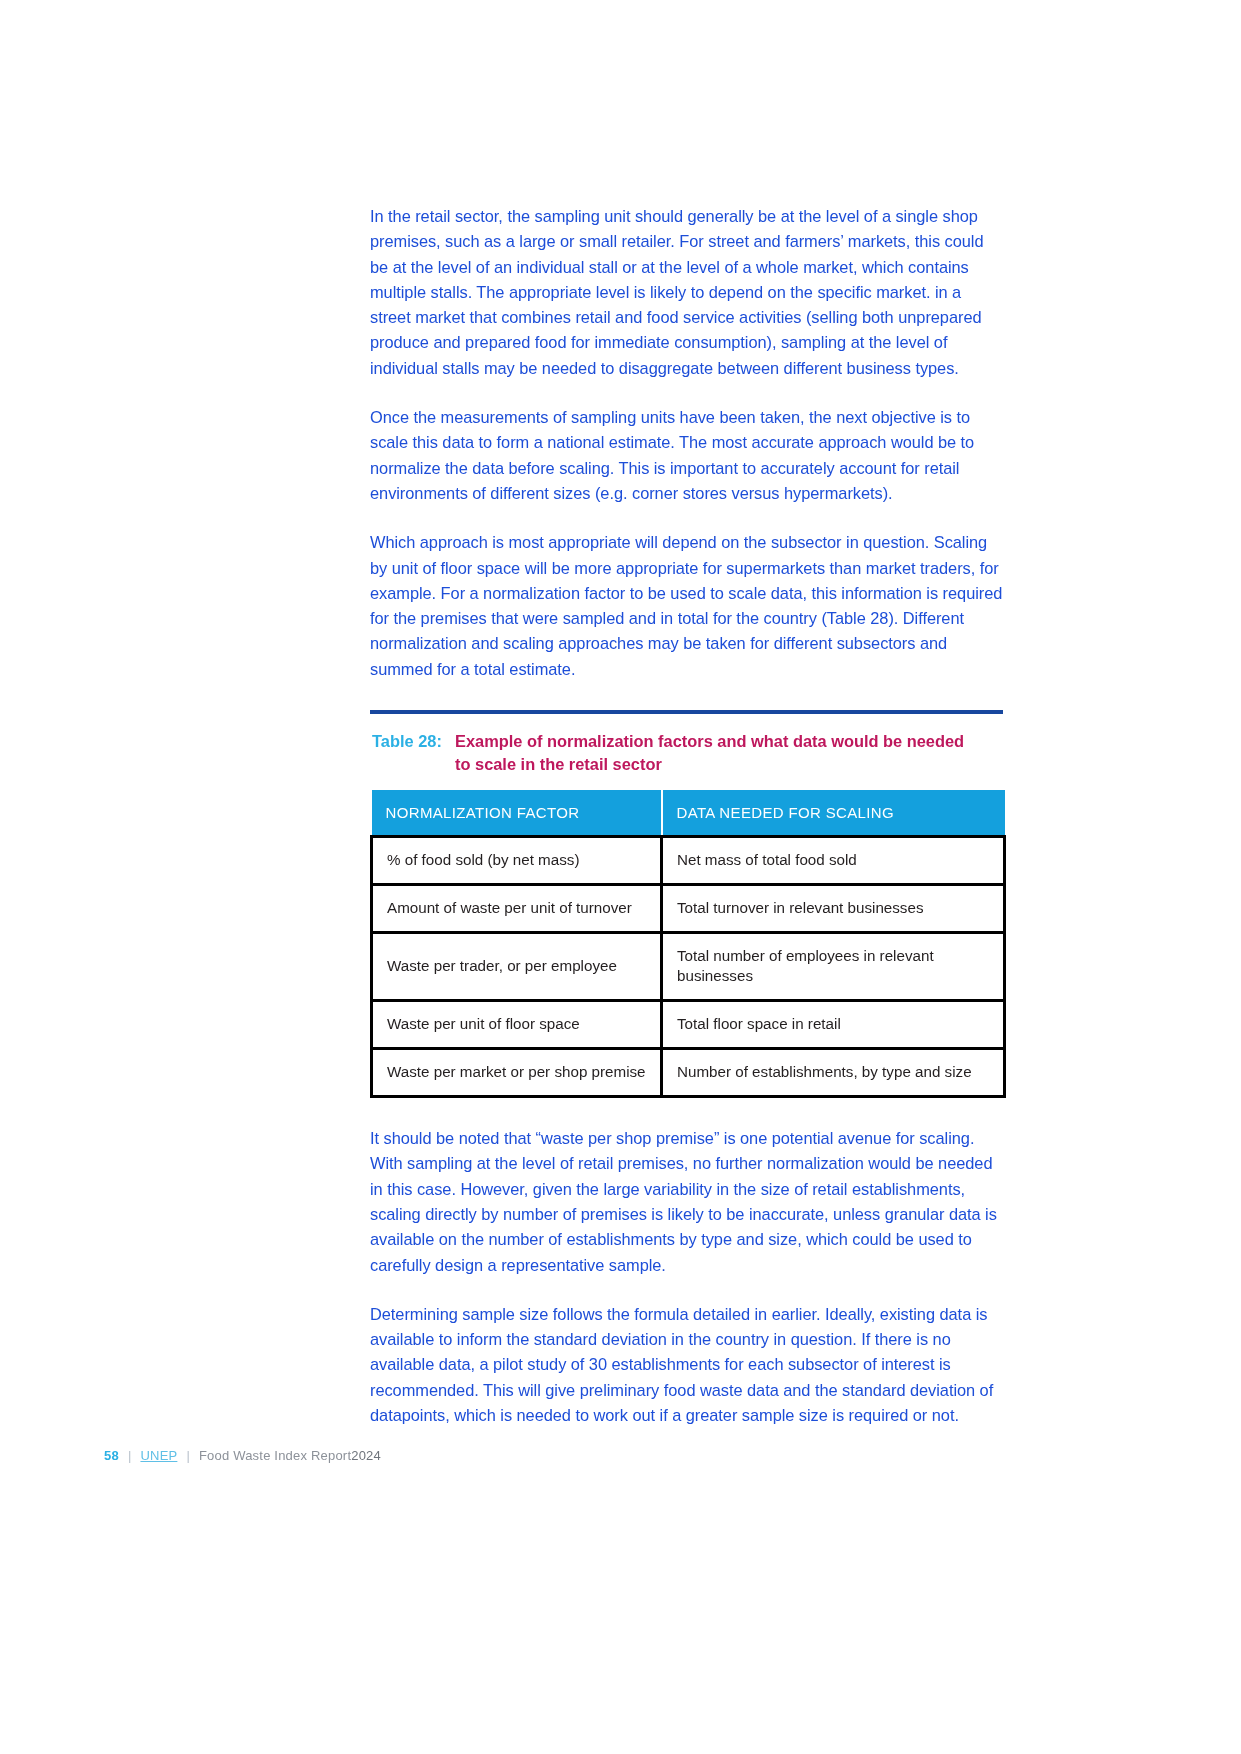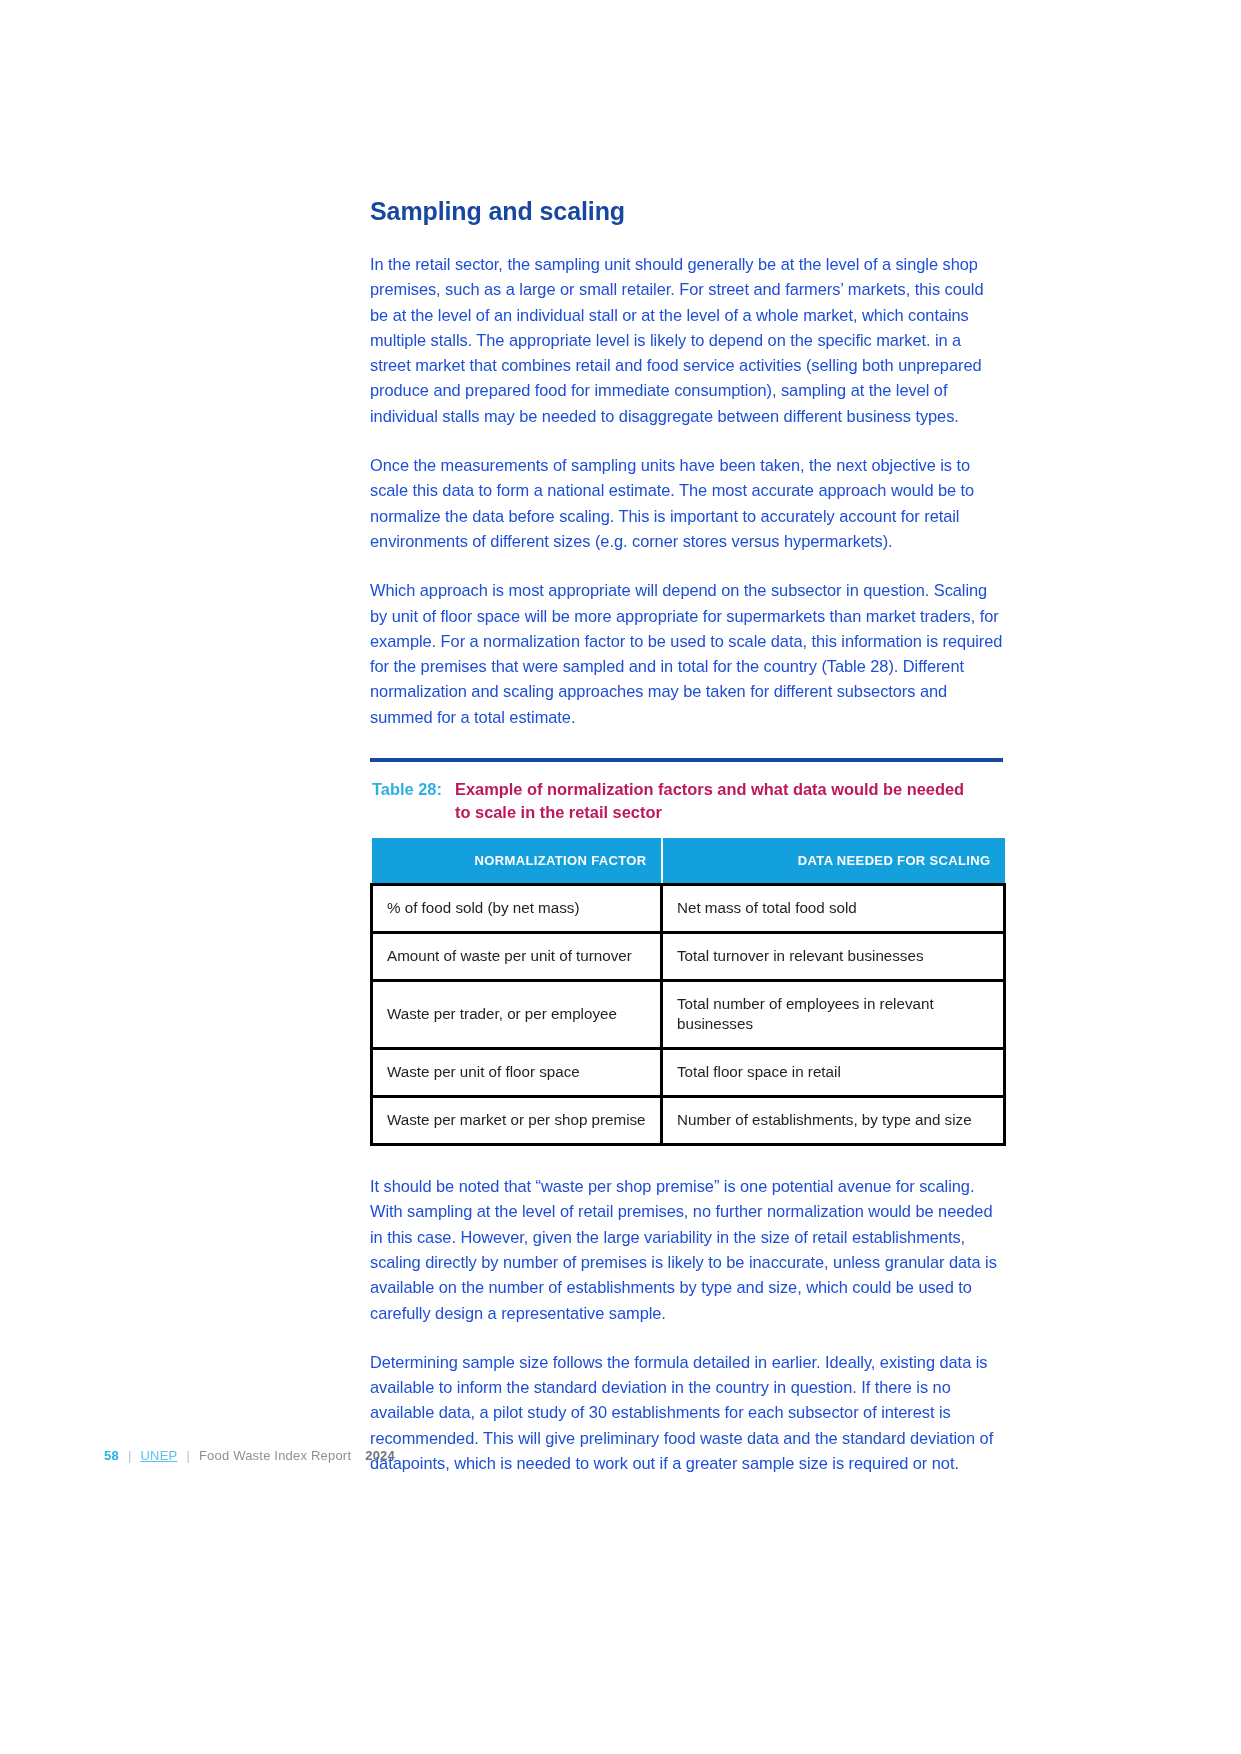--- a/index.html
+++ b/index.html
@@ -89,25 +89,25 @@
     border-collapse: collapse;
     width: 633px;
     table-layout: fixed;
   }
   table.data-table col.c1 { width: 290px; }
   table.data-table col.c2 { width: 343px; }
 
   table.data-table thead th {
     background: #14a0dd;
     color: #ffffff;
-    font-size: 13px;
-    font-weight: bold;
+    font-size: 15px;
+    font-weight: normal;
     letter-spacing: 0.35px;
     text-transform: uppercase;
-    text-align: right;
+    text-align: left;
     padding: 13px 14px 14px 14px;
     height: 18px;
     border-right: 2px solid #ffffff;
     vertical-align: middle;
   }
   table.data-table thead th:last-child { border-right: none; }
 
   table.data-table tbody td {
     font-size: 15.2px;
     line-height: 20px;
@@ -125,30 +125,29 @@
     top: 1448px;
     display: flex;
     align-items: flex-end;
     font-size: 13px;
     letter-spacing: 0.2px;
   }
   .footer .pagenum { color: #2bb0e4; font-weight: bold; }
   .footer .sep { color: #b9c2cc; margin: 0 9px; }
   .footer .org { color: #5fbfe6; text-decoration: underline; }
   .footer .rep { color: #8c9199; }
-  .footer .year { color: #6f747c; font-weight: bold; margin-left: 14px; }
+  .footer .year { color: #6f747c; font-weight: normal; margin-left: 0; }
 </style>
 </head>
 <body>
 
 <div class="page">
 
   <div class="content">
 
-    <h1 class="section-title">Sampling and scaling</h1>
 
     <p class="body-par">In the retail sector, the sampling unit should generally be at the level of a single shop premises, such as a large or small retailer. For street and farmers’ markets, this could be at the level of an individual stall or at the level of a whole market, which contains multiple stalls. The appropriate level is likely to depend on the specific market. in a street market that combines retail and food service activities (selling both unprepared produce and prepared food for immediate consumption), sampling at the level of individual stalls may be needed to disaggregate between different business types.</p>
 
     <p class="body-par">Once the measurements of sampling units have been taken, the next objective is to scale this data to form a national estimate. The most accurate approach would be to normalize the data before scaling. This is important to accurately account for retail environments of different sizes (e.g. corner stores versus hypermarkets).</p>
 
     <p class="body-par tight">Which approach is most appropriate will depend on the subsector in question. Scaling by unit of floor space will be more appropriate for supermarkets than market traders, for example. For a normalization factor to be used to scale data, this information is required for the premises that were sampled and in total for the country (Table 28). Different normalization and scaling approaches may be taken for different subsectors and summed for a total estimate.</p>
 
     <div class="table-block">
 
       <div class="table-rule"></div>

